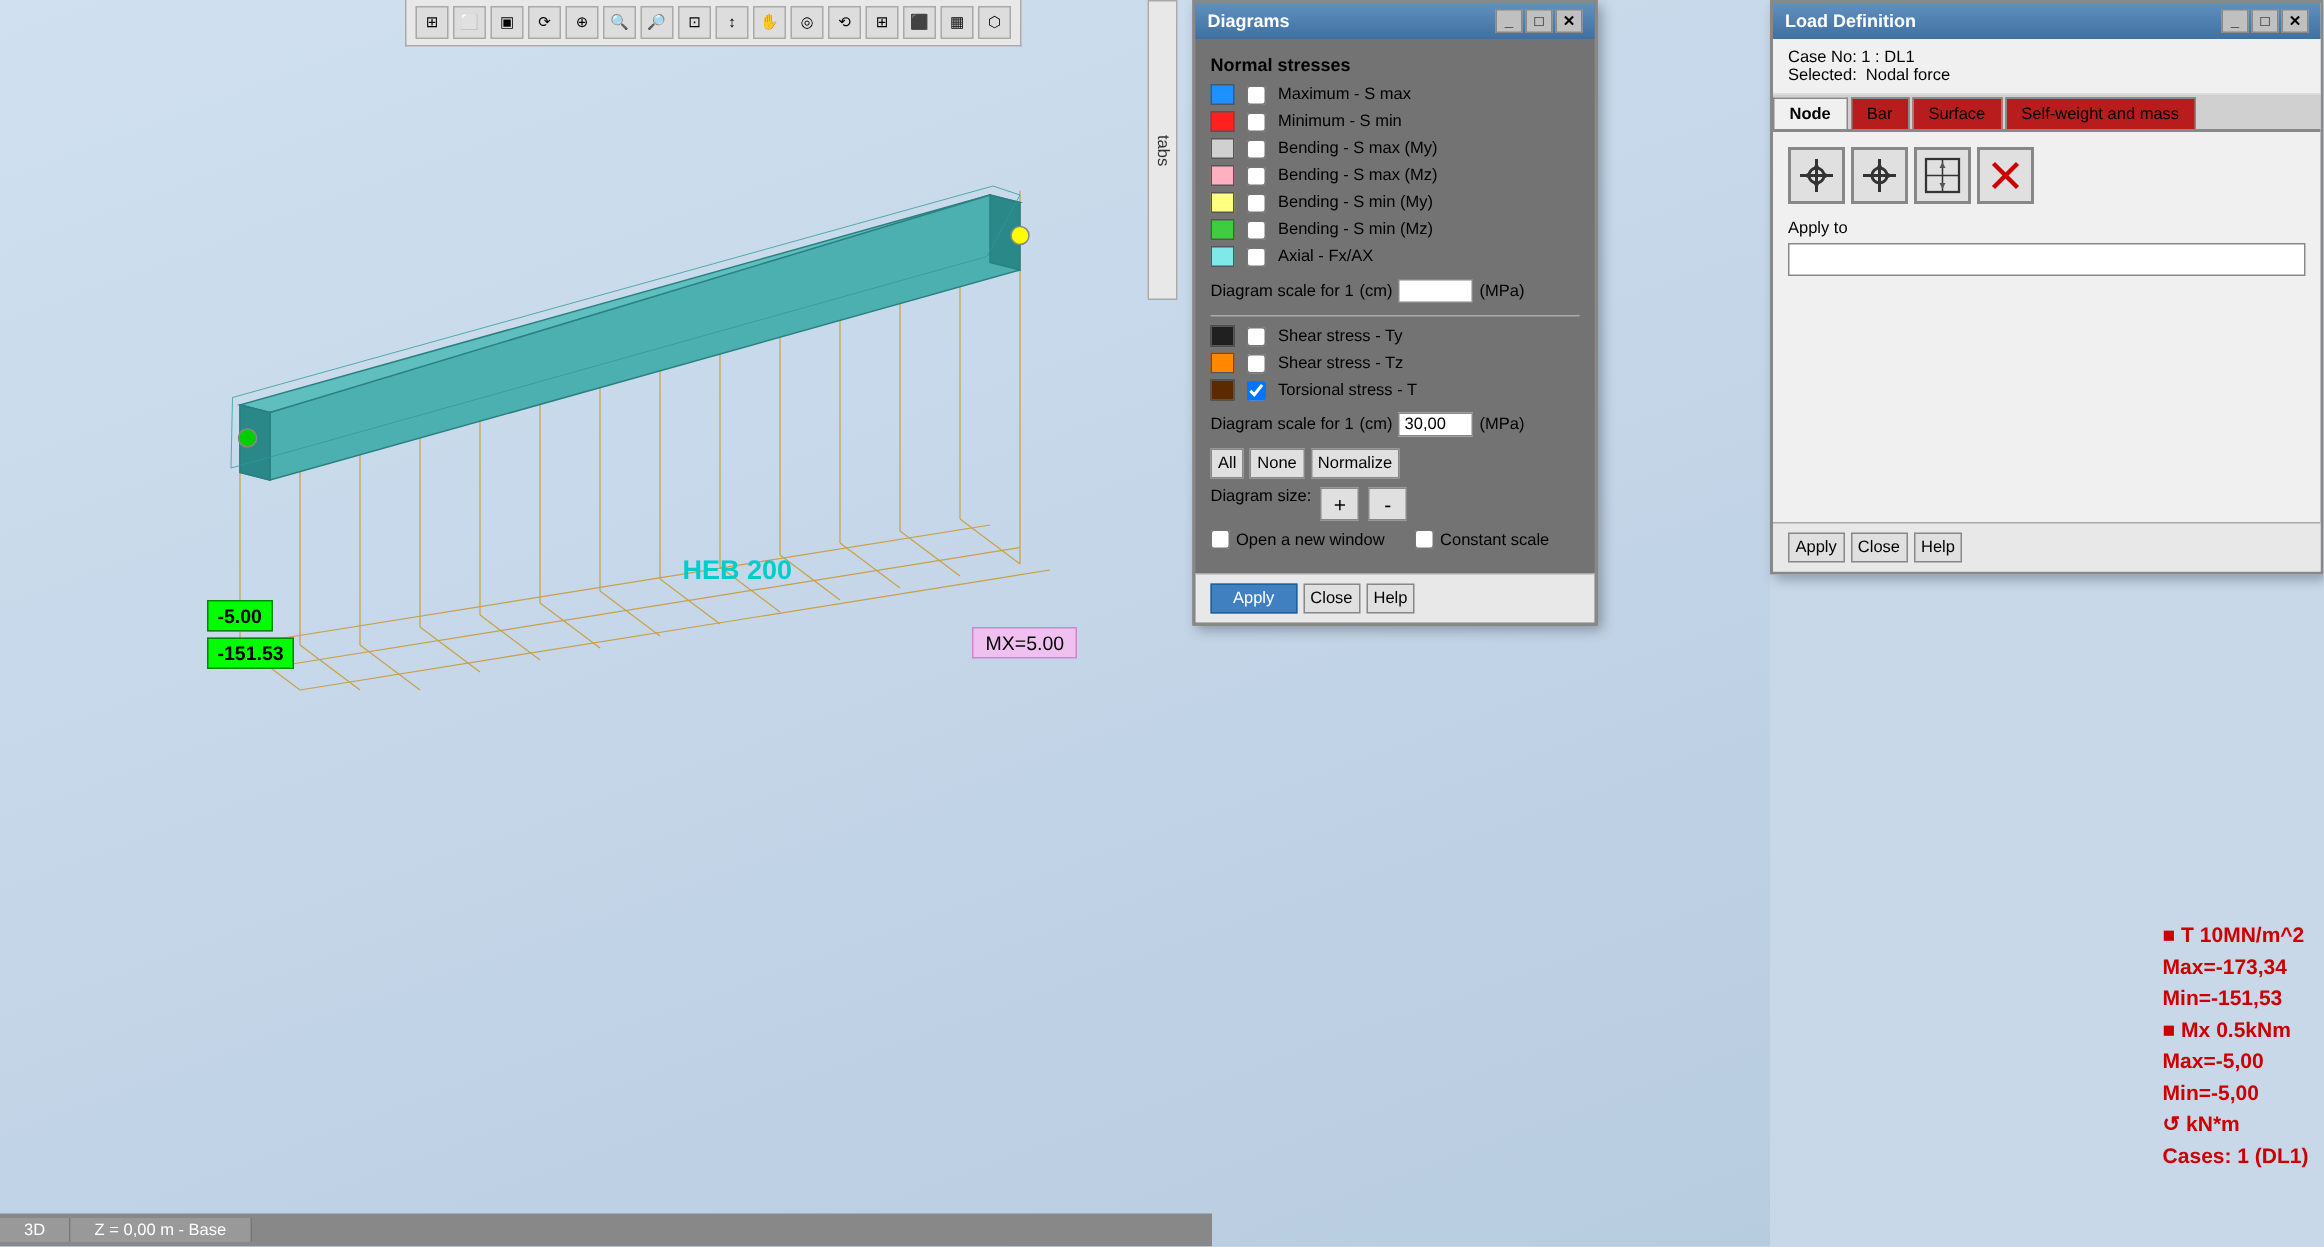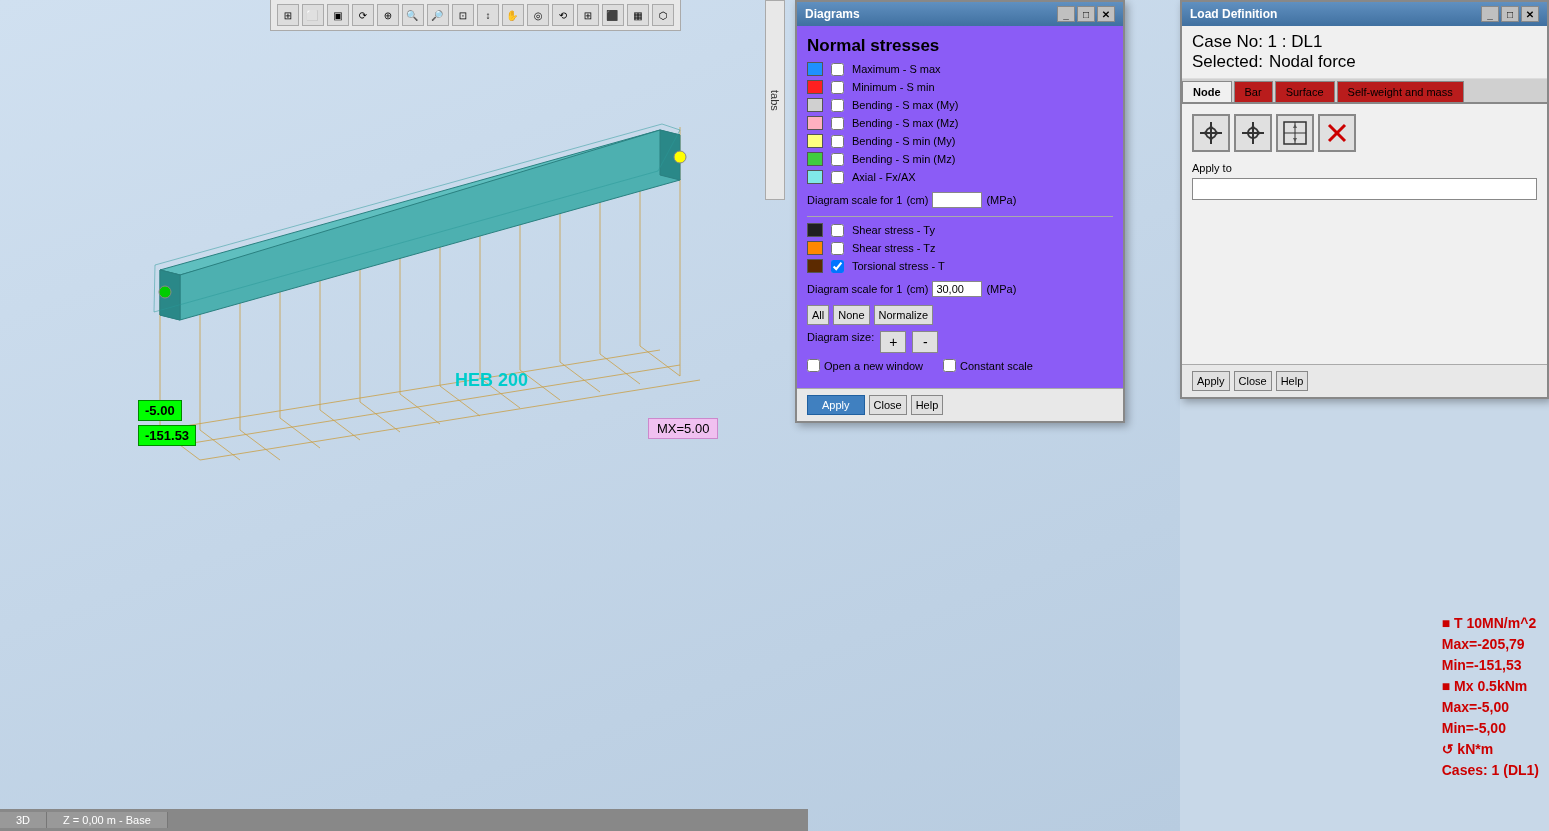--- a/index.html
+++ b/index.html
@@ -110,22 +110,22 @@
       border-right: 1px solid #777;
       color: #fff;
       font-size: 11px;
     }
 
     
     .dialog-diagrams {
       position: absolute;
       left: 795px;
       top: 0;
-      width: 330px;
-      background: #8b5cf6;
+      width: 270px;
+      background: #737373;
       border: 2px solid #888;
       box-shadow: 3px 3px 8px rgba(0,0,0,0.3);
     }
 
     .dialog-titlebar {
       background: linear-gradient(to bottom, #6090c0, #4070a0);
       color: white;
       padding: 4px 8px;
       display: flex;
       align-items: center;
@@ -184,21 +184,21 @@
       margin-left: auto;
     }
 
     .dialog-body {
       padding: 10px;
     }
 
     .section-title {
       font-weight: bold;
       margin-bottom: 6px;
-      font-size: 17px;
+      font-size: 12px;
     }
 
     .stress-row {
       display: flex;
       align-items: center;
       margin-bottom: 4px;
       gap: 8px;
     }
 
     .stress-color-box {
@@ -312,21 +312,21 @@
       left: 1180px;
       top: 0;
       width: 369px;
       background: #f0f0f0;
       border: 2px solid #888;
       box-shadow: 3px 3px 8px rgba(0,0,0,0.3);
     }
 
     .load-info {
       padding: 6px 10px;
-      font-size: 17px;
+      font-size: 11px;
       background: #f0f0f0;
       border-bottom: 1px solid #ddd;
     }
 
     .load-tabs {
       display: flex;
       background: #d0d0d0;
       border-bottom: 2px solid #888;
       padding-top: 2px;
     }
@@ -687,20 +687,20 @@
   </div>
   <div class="load-footer">
     <button class="btn">Apply</button>
     <button class="btn">Close</button>
     <button class="btn">Help</button>
   </div>
 </div>
 
 <div class="stats-panel">
   <div>■ T    10MN/m^2</div>
-  <div>Max=-205,79</div>
+  <div>Max=-173,34</div>
   <div>Min=-151,53</div>
   <div>■ Mx  0.5kNm</div>
   <div>Max=-5,00</div>
   <div>Min=-5,00</div>
   <div>↺  kN*m</div>
   <div>Cases: 1 (DL1)</div>
 </div>
 
 </body></html>

